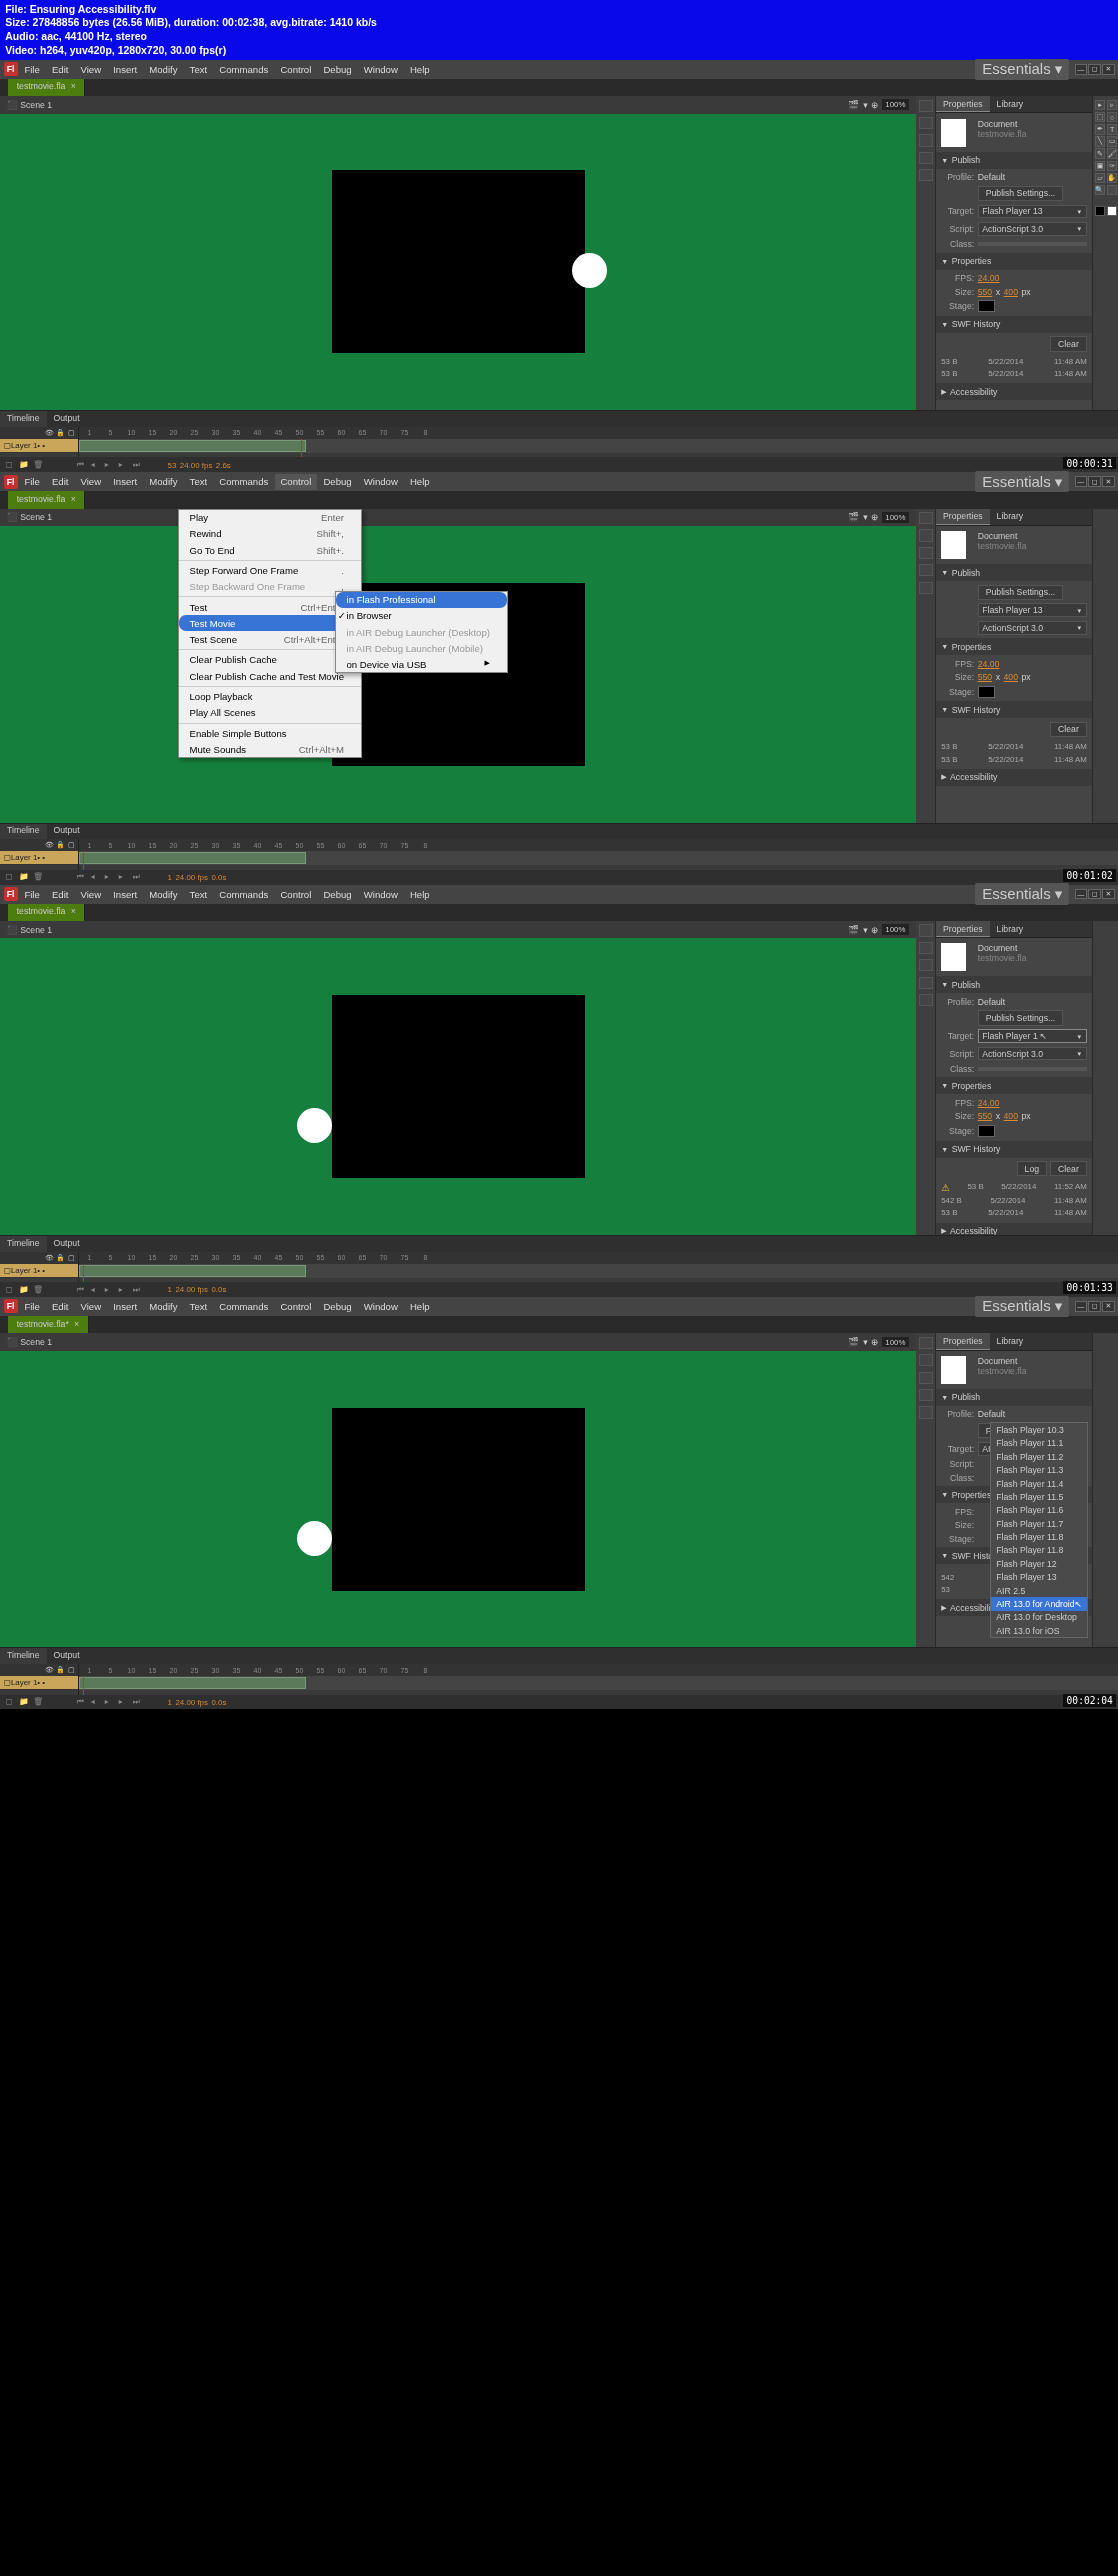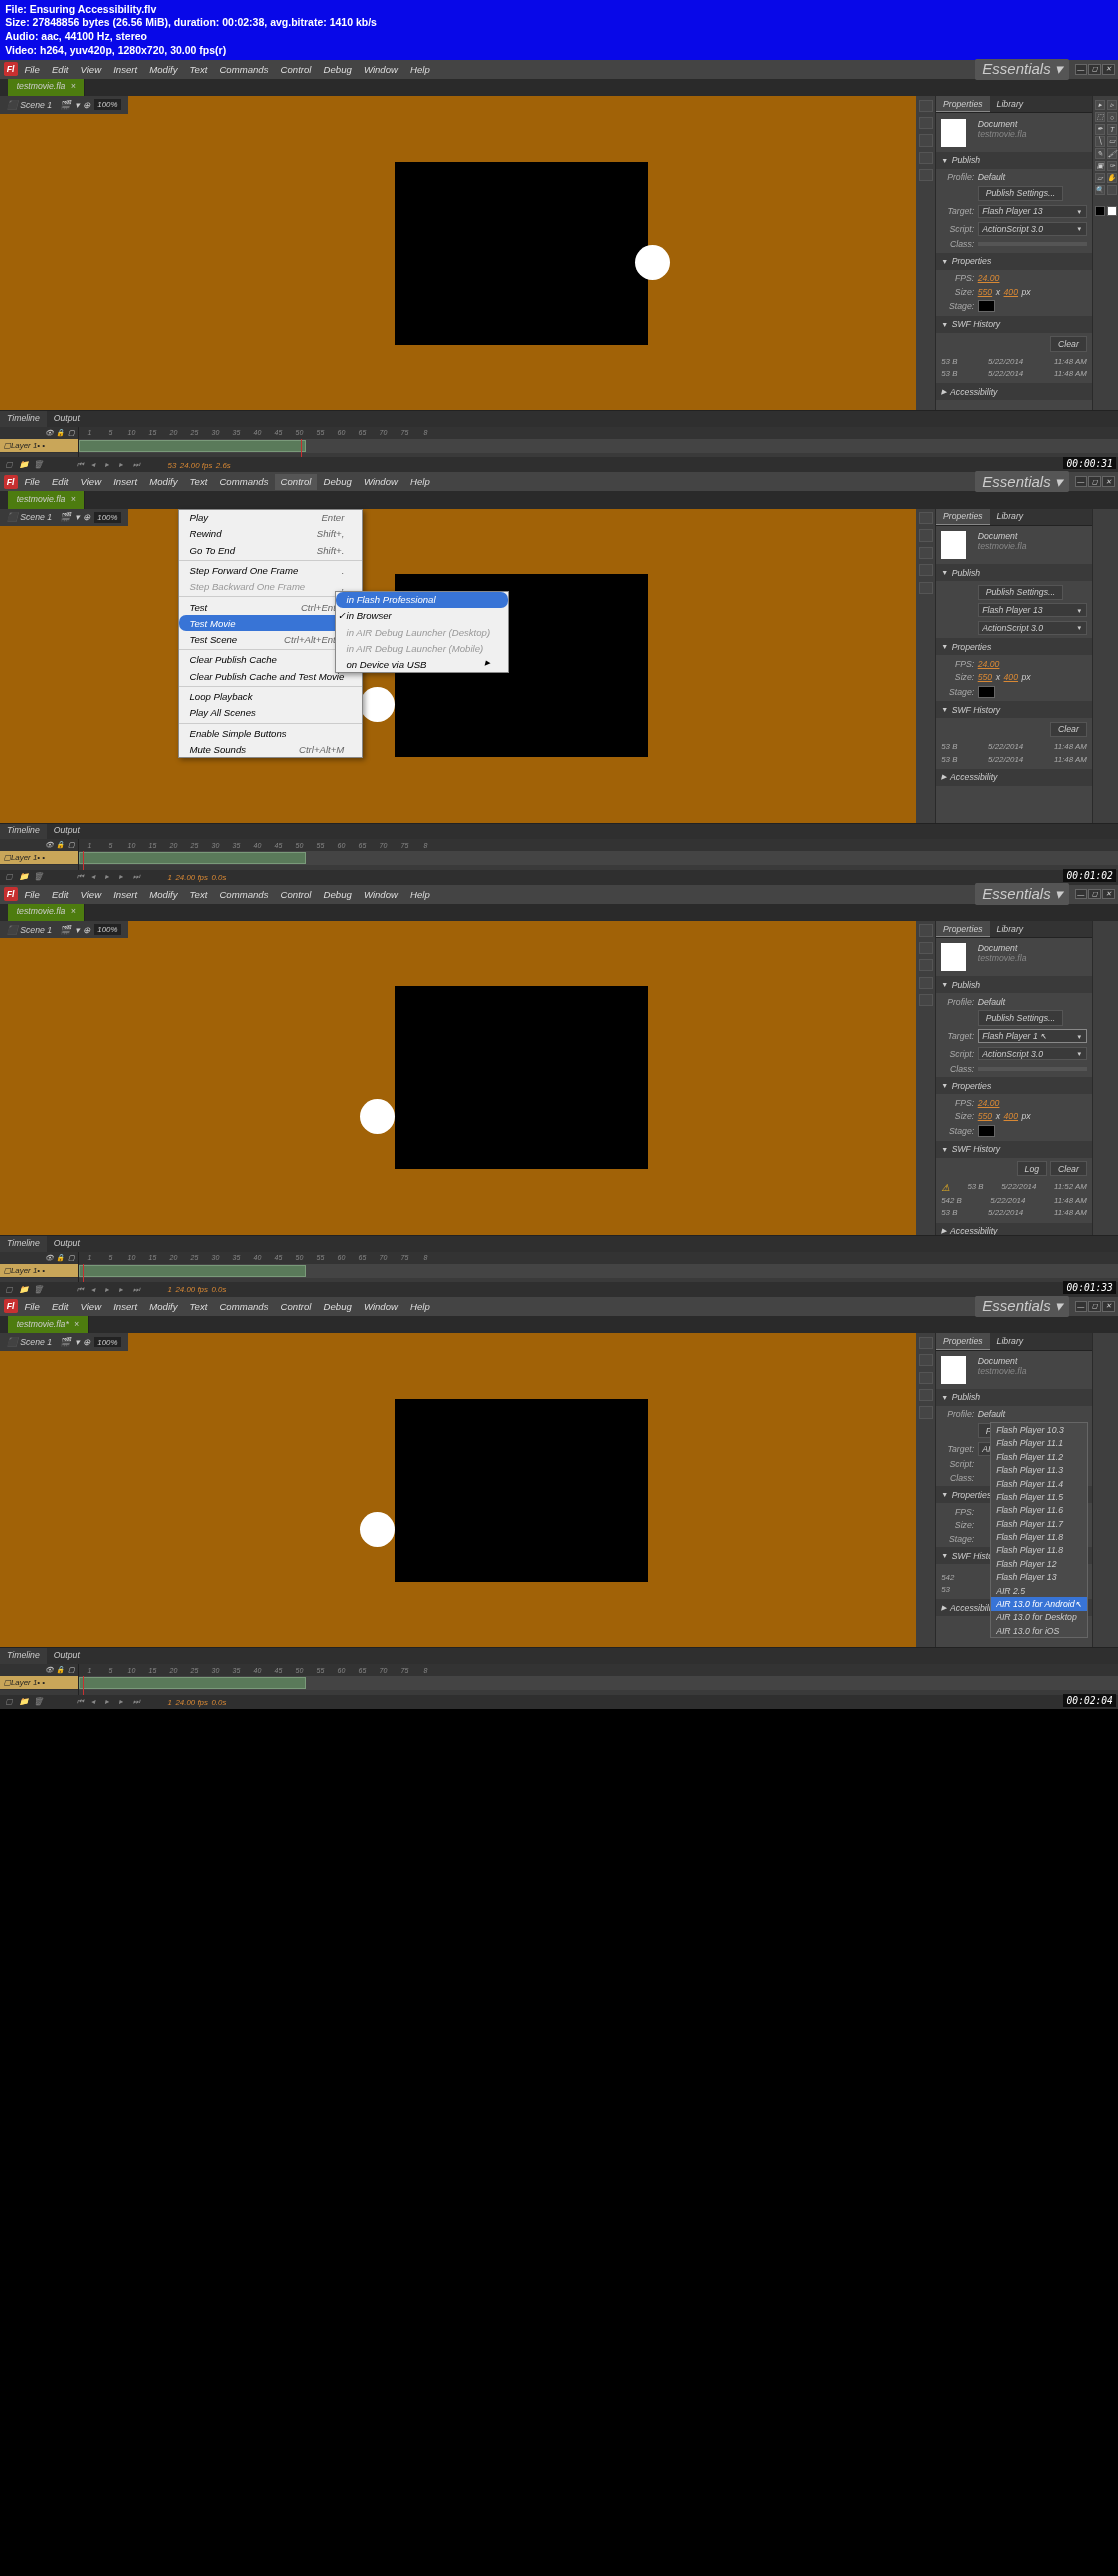--- a/index.html
+++ b/index.html
@@ -1,31 +1,31 @@
 <!DOCTYPE html>
 <html style="font-size:14px"><head>
 <meta charset="utf-8">
 <style>
 * { margin: 0; padding: 0; box-sizing: border-box; font-family: Arial, sans-serif; }
 body { background: #000; color: #ccc; font-size: 9.6px; }
 .header-info { background: #0808e8; color: #fff; padding: 2.6px 5.2px; font-size: 10.5px; font-weight: bold; line-height: 1.3; }
-.frame { position: relative; background: #444; border-bottom: 0.9px solid #000; font-style: italic; }
+.frame { position: relative; background: #444; border-bottom: 0.9px solid #000; }
 .timestamp { position: absolute; bottom: 1.7px; right: 1.7px; background: rgba(0,0,0,0.7); color: #fff; padding: 0.9px 3.5px; font-size: 9.6px; font-family: monospace; }
 .menubar { background: #444; display: flex; align-items: center; height: 19px; padding: 0 3.5px; gap: 1.7px; }
 .logo { width: 14px; height: 14px; background: #c73030; border-radius: 1.7px; display: flex; align-items: center; justify-content: center; font-weight: bold; color: #fff; font-size: 8.7px; }
 .menu-item { padding: 2.6px 5.2px; color: #ddd; cursor: pointer; font-size: 9.6px; }
 .window-controls { margin-left: auto; display: flex; gap: 1.7px; align-items: center; }
 .ws-label { background: #555; padding: 1.7px 7px; border-radius: 1.7px; font-size: 15px; margin-right: 3.5px; }
 .wc-btn { width: 12.2px; height: 10.5px; background: #333; border: 0.9px solid #666; font-size: 7px; display: flex; align-items: center; justify-content: center; cursor: pointer; }
 .tab-bar { background: #2a2a2a; display: flex; height: 17.4px; }
 .tab { background: #444; padding: 2.6px 8.7px; font-size: 8.7px; border-right: 0.9px solid #222; }
 .tab.active { background: #4d7c0f; margin-left: 8px; }
 .tab-close { margin-left: 5.2px; cursor: pointer; }
 .main-layout { display: flex; height: 314px; }
-.stage-area { flex: 1; background: #a16207; display: flex; flex-direction: row; }
+.stage-area { flex: 1; background: #15803d; display: flex; flex-direction: column; }
 .scene-bar { height: 17.4px; background: #3a3a3a; display: flex; align-items: center; padding: 0 7px; gap: 8.7px; font-size: 8.7px; }
 .scene-controls { margin-left: auto; display: flex; gap: 3.5px; align-items: center; }
 .zoom-box { background: #222; padding: 0.9px 3.5px; font-size: 7.9px; text-align: center; }
 .canvas-wrap { flex: 1; display: flex; align-items: center; justify-content: center; position: relative; overflow: hidden; }
 .canvas { background: #000; position: relative; }
 .canvas.c1 { width: 253px; height: 183px; }
 .ball { width: 35px; height: 35px; background: #fff; border-radius: 50%; position: absolute; }
 .right-panel { width: 157px; background: #454545; border-left: 0.9px solid #2a2a2a; overflow-y: auto; }
 .tool-strip { width: 26px; background: #3f3f3f; border-left: 0.9px solid #2a2a2a; display: flex; flex-direction: column; padding: 3.5px 1.7px; gap: 1.7px; }
 .tool-strip-pair { display: grid; grid-template-columns: 1fr 1fr; gap: 1.7px; }

